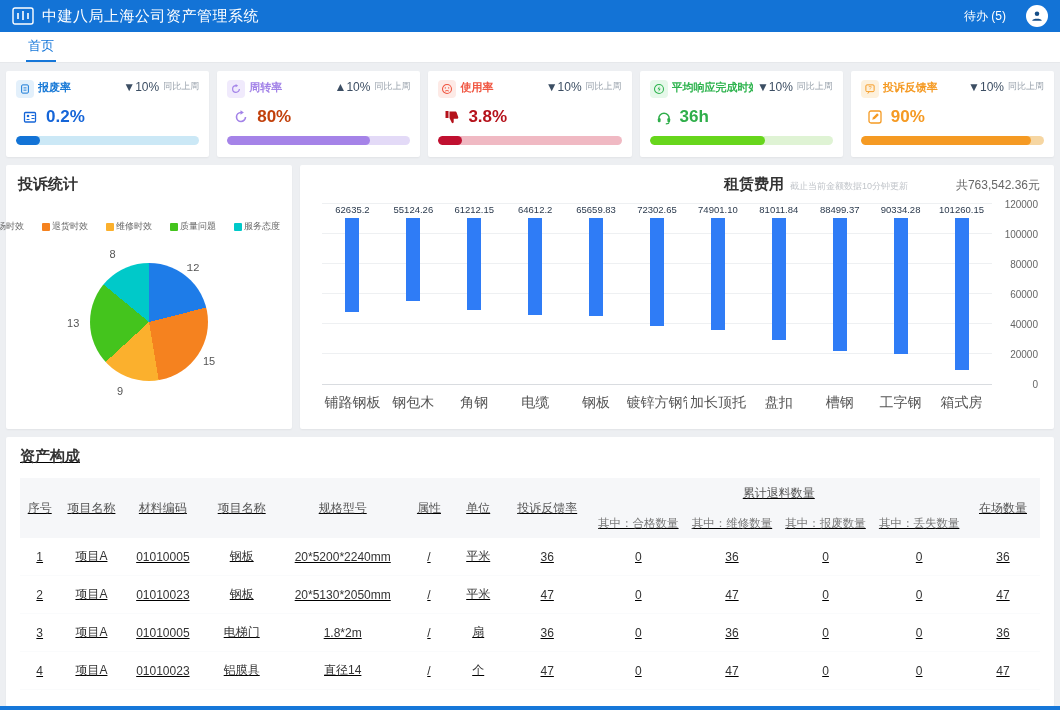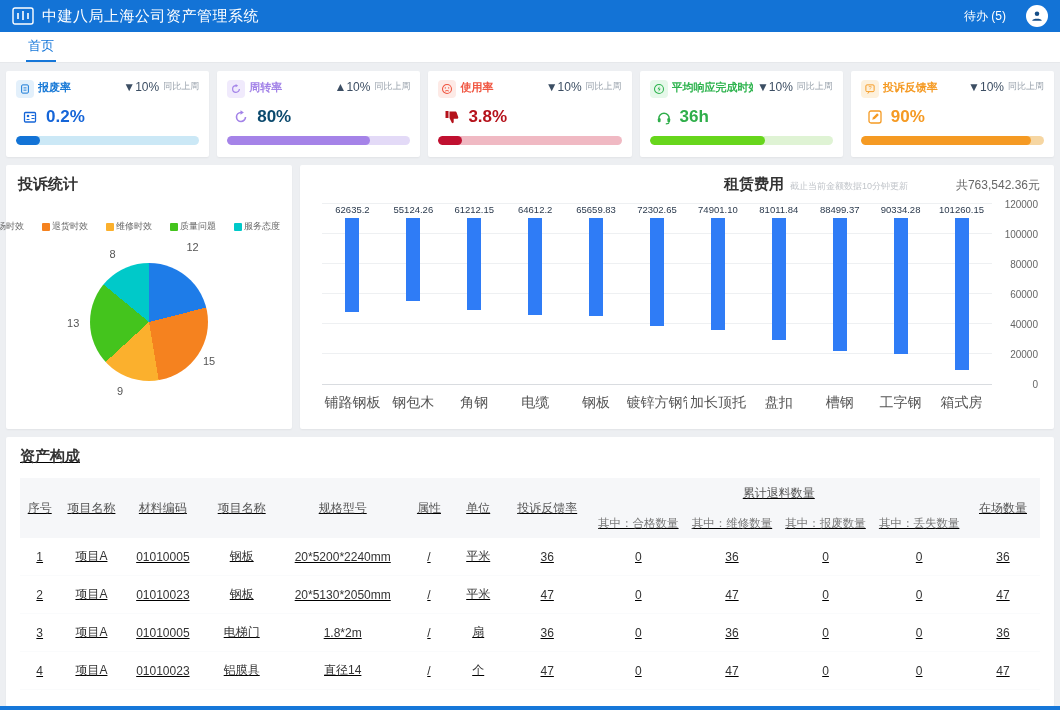--- a/index.html
+++ b/index.html
@@ -128,21 +128,21 @@
           <span class="kpi-trend">▲10%</span>
           <span class="kpi-compare">同比上周</span>
         </div>
         <div class="kpi-value-row">
           <span style="color: rgb(163, 131, 232); display: flex;">
             <svg width="16" height="16" viewBox="0 0 16 16" aria-hidden="true">
               <path d="M12.5 8A4.5 4.5 0 1 1 8 3.5" fill="none" stroke="currentColor" stroke-width="1.6"></path>
               <path d="M7.5 1.2l3.4 2.3-3.4 2.3z" fill="currentColor"></path>
             </svg>
           </span>
-          <span class="kpi-value" style="color: #0c4a6e;">80%</span>
+          <span class="kpi-value" style="color: #c2410c;">80%</span>
         </div>
         <div class="kpi-bar" style="background: rgb(227, 218, 247);">
           <div class="kpi-bar-fill" style="width: 78%; background: rgb(165, 131, 232);"></div>
         </div>
       </div>
       <div class="kpi-card">
         <div class="kpi-head">
           <span class="kpi-ico" style="background: rgb(253, 234, 230); color: rgb(240, 85, 64);">
             <svg width="12" height="12" viewBox="0 0 16 16" aria-hidden="true">
               <circle cx="8" cy="8" r="6" fill="none" stroke="currentColor" stroke-width="1.4"></circle>
@@ -227,21 +227,21 @@
       <div class="card-title">投诉统计</div>
       <div class="legend" id="pie-legend">
           <span class="legend-item"><span class="legend-swatch" style="background: rgb(30, 124, 232);"></span>进场时效</span>
           <span class="legend-item"><span class="legend-swatch" style="background: rgb(245, 130, 31);"></span>退货时效</span>
           <span class="legend-item"><span class="legend-swatch" style="background: rgb(251, 176, 45);"></span>维修时效</span>
           <span class="legend-item"><span class="legend-swatch" style="background: rgb(68, 196, 29);"></span>质量问题</span>
           <span class="legend-item"><span class="legend-swatch" style="background: rgb(0, 201, 201);"></span>服务态度</span>
         </div>
       <div class="pie-wrap" id="pie-wrap">
         <div class="pie" id="pie" style="background: conic-gradient(rgb(30, 124, 232) 0deg, rgb(30, 124, 232) 75.7895deg, rgb(245, 130, 31) 75.7895deg, rgb(245, 130, 31) 170.526deg, rgb(251, 176, 45) 170.526deg, rgb(251, 176, 45) 227.368deg, rgb(68, 196, 29) 227.368deg, rgb(68, 196, 29) 309.474deg, rgb(0, 201, 201) 309.474deg, rgb(0, 201, 201) 360deg);"></div>
-      <span class="pie-label" style="left: 168.452px; top: 4px;">12</span>
+      <span class="pie-label" style="left: 168.452px; top: 25px; font-family: Liberation Mono, monospace;">12</span>
           <span class="pie-label" style="left: 184.95px; top: 118.474px;">15</span>
           <span class="pie-label" style="left: 98.9722px; top: 147.99px;">9</span>
           <span class="pie-label" style="left: 49.0281px; top: 80.039px;">13</span>
           <span class="pie-label" style="left: 91.4185px; top: 11.0776px;">8</span>
         </div>
     </div>
 
     <div class="card rental">
       <div class="rental-head">
         <span class="card-title">租赁费用</span>

